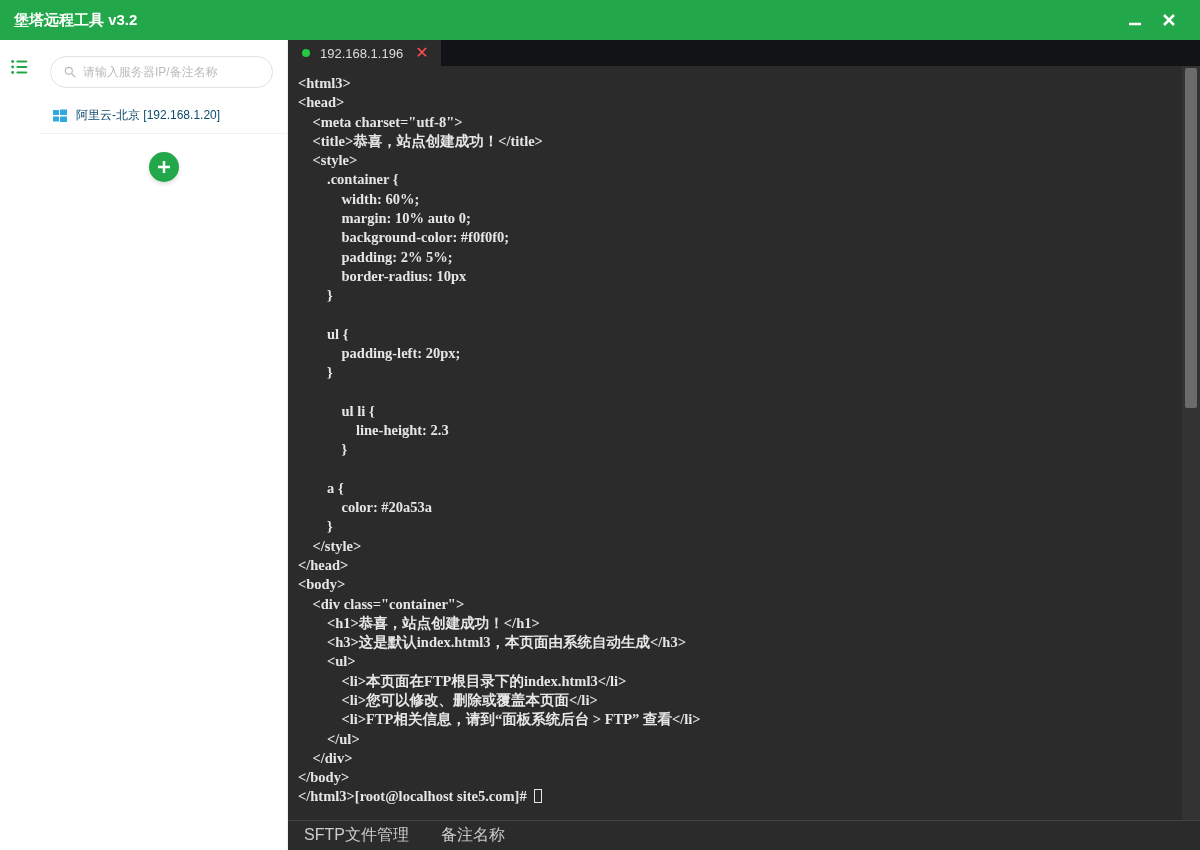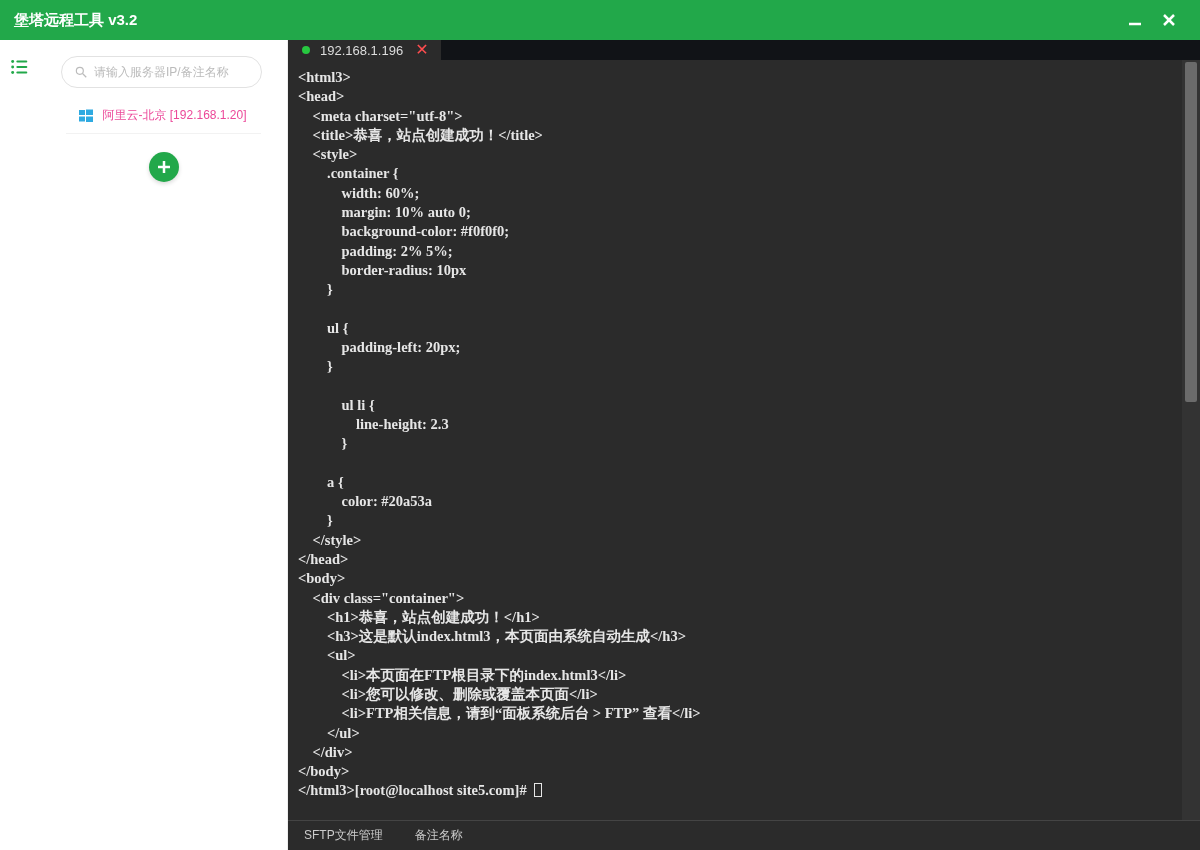--- a/index.html
+++ b/index.html
@@ -5,41 +5,41 @@
   * { margin: 0; padding: 0; box-sizing: border-box; }
   body { font-family: "Microsoft YaHei", Arial, sans-serif; font-size: 13px; background: #fff; width: 1200px; height: 850px; overflow: hidden; }
   .window { width: 1200px; height: 850px; display: flex; flex-direction: column; }
   .titlebar { background: #22a84a; color: #fff; height: 40px; display: flex; align-items: center; padding: 0 14px; font-size: 15px; font-weight: bold; }
   .titlebar .title { flex: 1; }
   .titlebar .winbtn { width: 34px; height: 40px; display: flex; align-items: center; justify-content: center; cursor: pointer; }
   .titlebar .winbtn svg { display: block; }
   .body { flex: 1; display: flex; min-height: 0; }
   .left-gutter { width: 40px; background: #fff; display: flex; flex-direction: column; align-items: center; padding-top: 16px; }
   .list-toggle { width: 22px; height: 22px; color: #22a84a; cursor: pointer; }
-  .sidebar { width: 248px; background: #fff; display: flex; flex-direction: column; padding-top: 10px; border-right: 1px solid #eee; align-items: center; }
+  .sidebar { width: 248px; background: #fff; display: flex; flex-direction: column; padding-top: 10px; border-right: 1px solid #eee; }
   .search-wrap { padding: 6px 14px 10px 10px; }
   .search { display: flex; align-items: center; border: 1px solid #e2e2e2; border-radius: 18px; height: 32px; padding: 0 12px; color: #aaa; }
   .search svg { flex: none; margin-right: 6px; }
   .search input { border: none; outline: none; flex: 1; font-size: 12px; color: #666; background: transparent; }
   .search input::placeholder { color: #bbb; }
   .server-list { }
-  .server-item { display: flex; align-items: center; height: 36px; padding: 0 14px 0 12px; cursor: pointer; color: #ec4899; font-size: 12px; border-bottom: 1px solid #f2f2f2; gap: 8px; }
+  .server-item { display: flex; align-items: center; height: 36px; padding: 0 14px 0 12px; cursor: pointer; color: #0c4a6e; font-size: 12px; border-bottom: 1px solid #f2f2f2; gap: 8px; }
   .ico { width: 16px; height: 16px; flex: none; display: inline-flex; align-items: center; justify-content: center; }
   .add-btn { margin: 18px auto 0; width: 30px; height: 30px; border-radius: 50%; background: #22a84a; color: #fff; display: flex; align-items: center; justify-content: center; cursor: pointer; box-shadow: 0 2px 4px rgba(0,0,0,.15); }
   .main { flex: 1; display: flex; flex-direction: column; min-width: 0; background: #1e1e1e; }
-  .tabstrip { height: 20px; background: #111317; display: flex; align-items: stretch; }
+  .tabstrip { height: 26px; background: #111317; display: flex; align-items: stretch; }
   .tab { display: flex; align-items: center; background: #2b2b2b; color: #ddd; font-size: 13px; padding: 0 10px 0 14px; gap: 10px; border-right: 1px solid #111317; cursor: pointer; }
   .tab .dot { width: 8px; height: 8px; border-radius: 50%; background: #27c840; flex: none; }
   .tab .close { color: #ff4d4f; font-size: 16px; line-height: 1; padding: 0 2px; cursor: pointer; }
   .terminal-wrap { flex: 1; display: flex; min-height: 0; }
   .terminal { flex: 1; background: #2b2b2b; color: #e6e6e6; font-family: Liberation Serif, serif; font-size: 14.5px; line-height: 1.33; padding: 8px 0 8px 10px; white-space: pre; overflow: hidden; font-weight: bold; }
   .scrollbar { width: 18px; background: #333; position: relative; cursor: pointer; }
   .scrollbar .thumb { position: absolute; left: 3px; right: 3px; top: 2px; height: 340px; background: #6b6b6b; border-radius: 2px; }
   .bottom-tabs { height: 30px; background: #2b2b2b; display: flex; align-items: stretch; border-top: 1px solid #444; }
-  .btab { color: #ccc; font-size: 12px; padding: 0 16px; display: flex; align-items: center; cursor: pointer; }
+  .btab { color: #ccc; font-size: 16px; padding: 0 16px; display: flex; align-items: center; cursor: pointer; }
   .cursor-box { display: inline-block; width: 8px; height: 14px; border: 1px solid #e6e6e6; vertical-align: -2px; margin-left: 4px; }
 </style>
 </head>
 <body>
 
 <div class="window">
   <div class="titlebar">
     <div class="title">堡塔远程工具 v3.2</div>
     <div class="winbtn">
       <svg width="14" height="14" viewBox="0 0 14 14">

